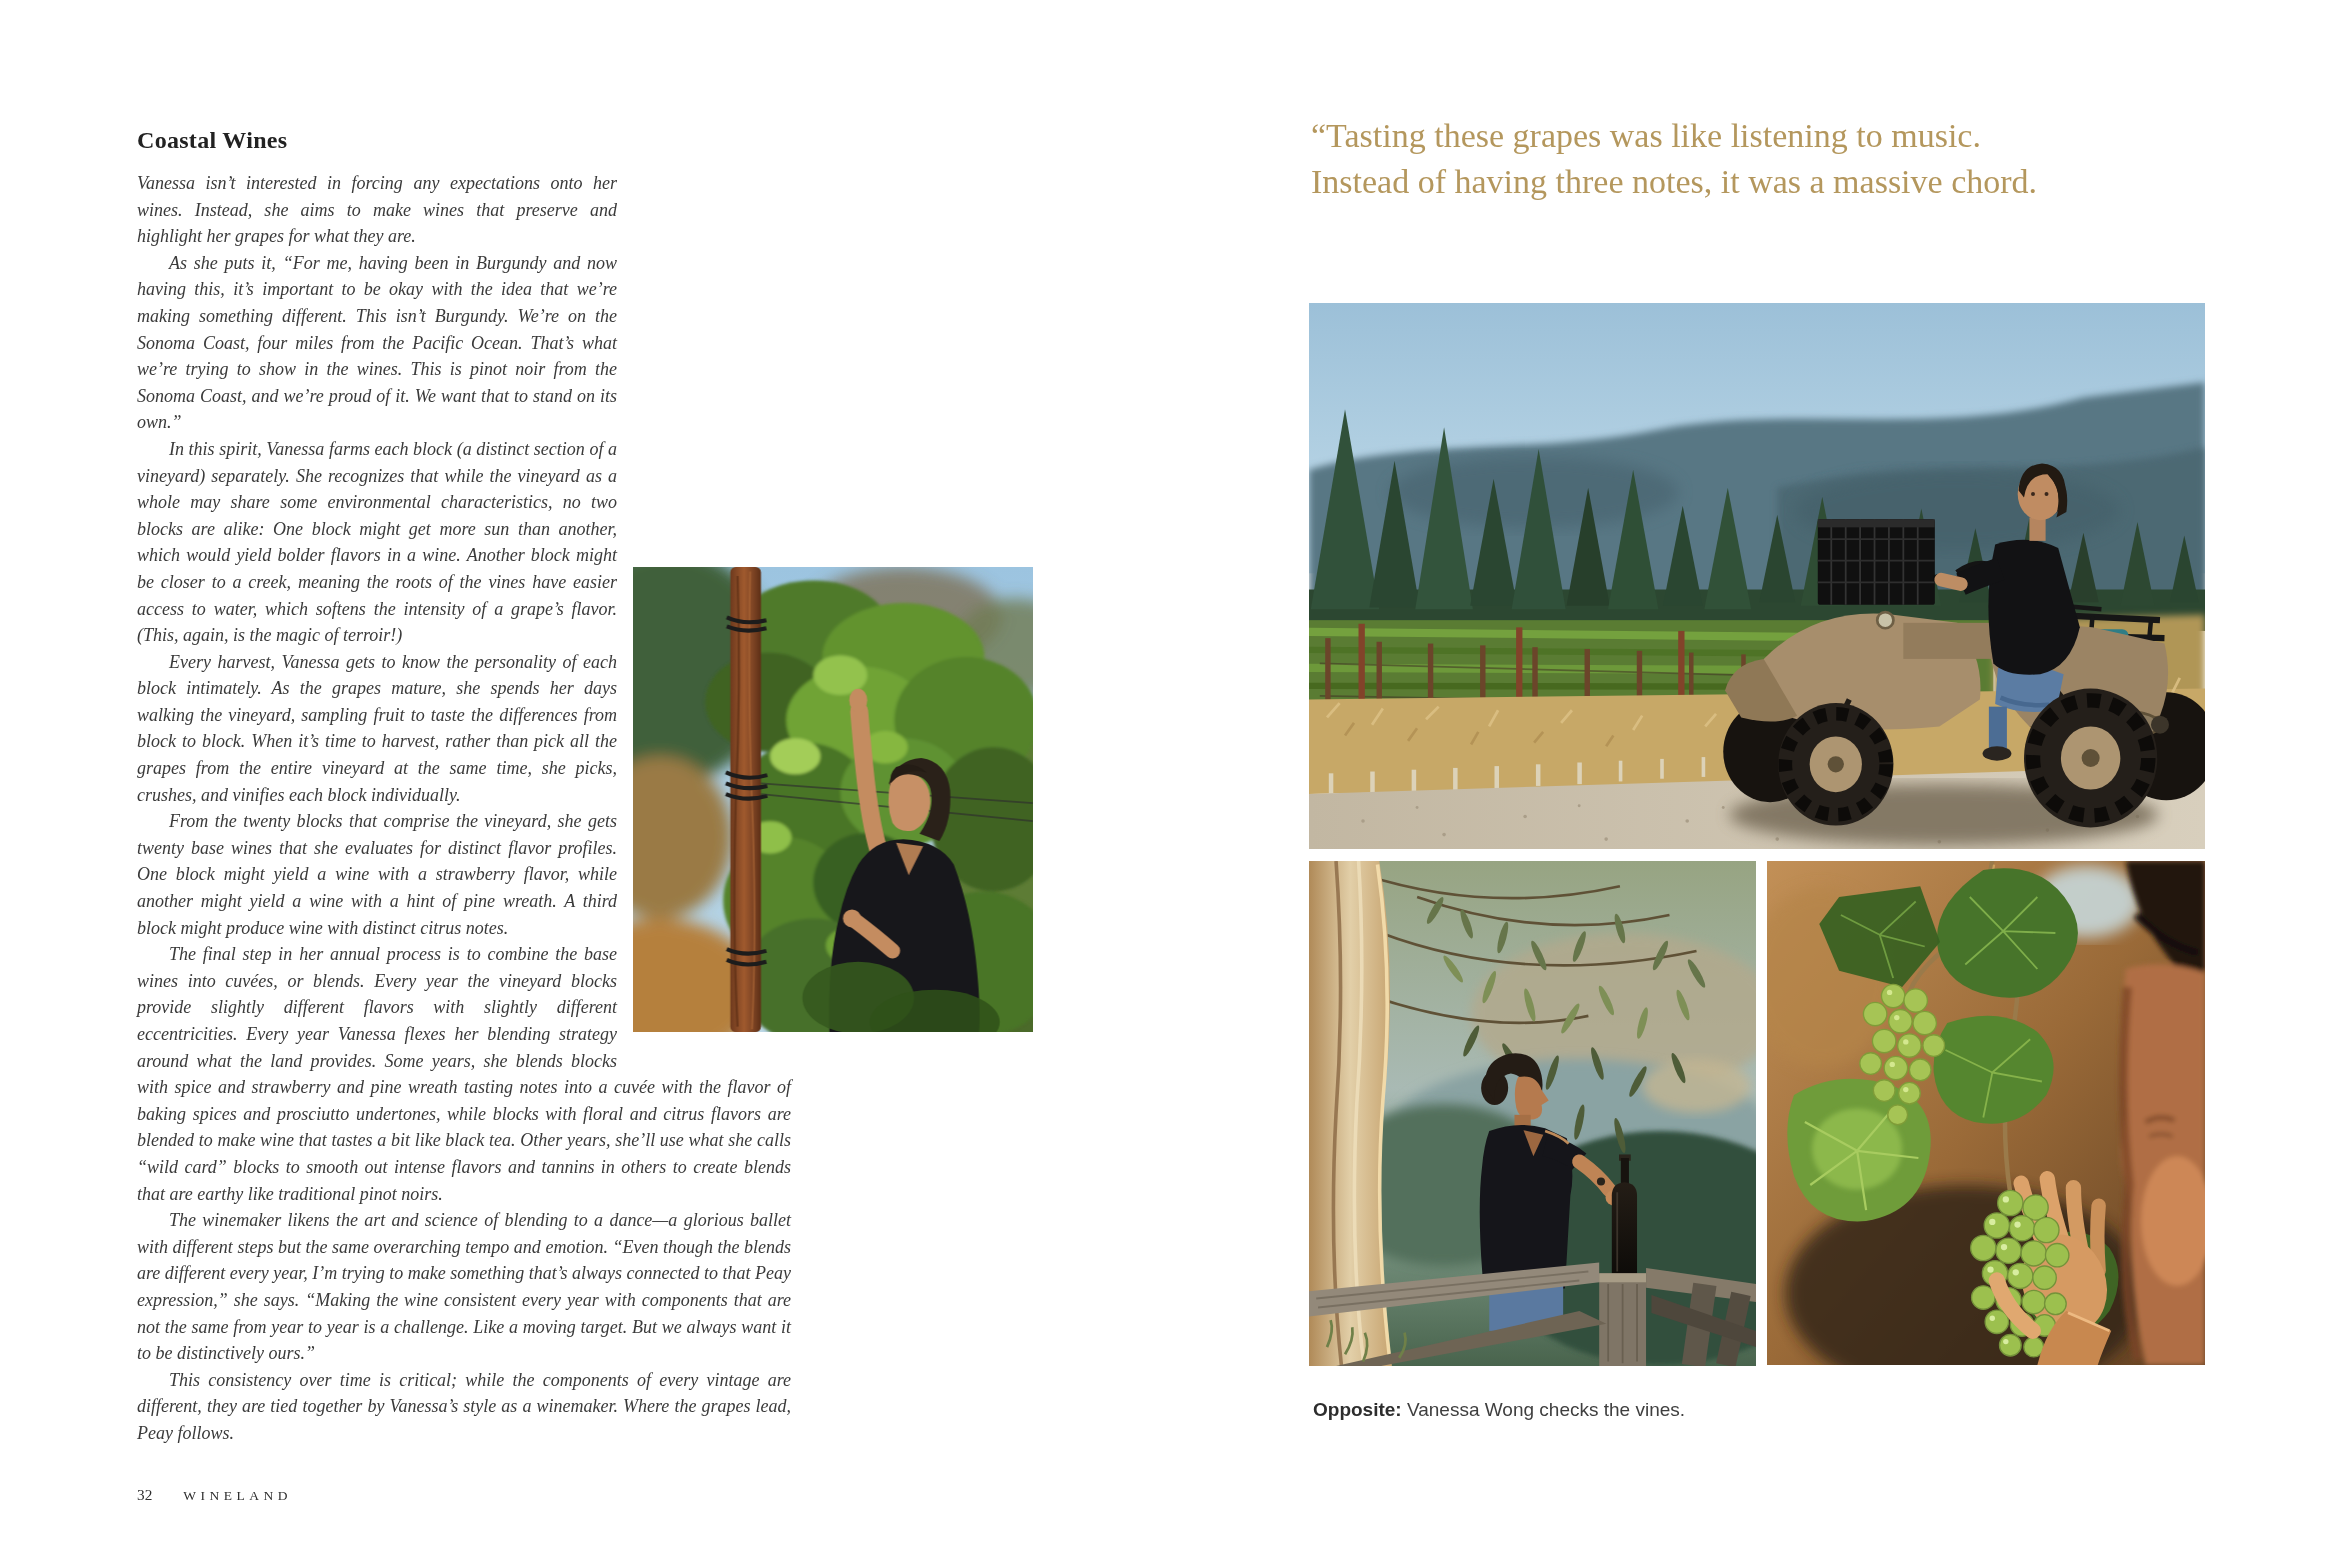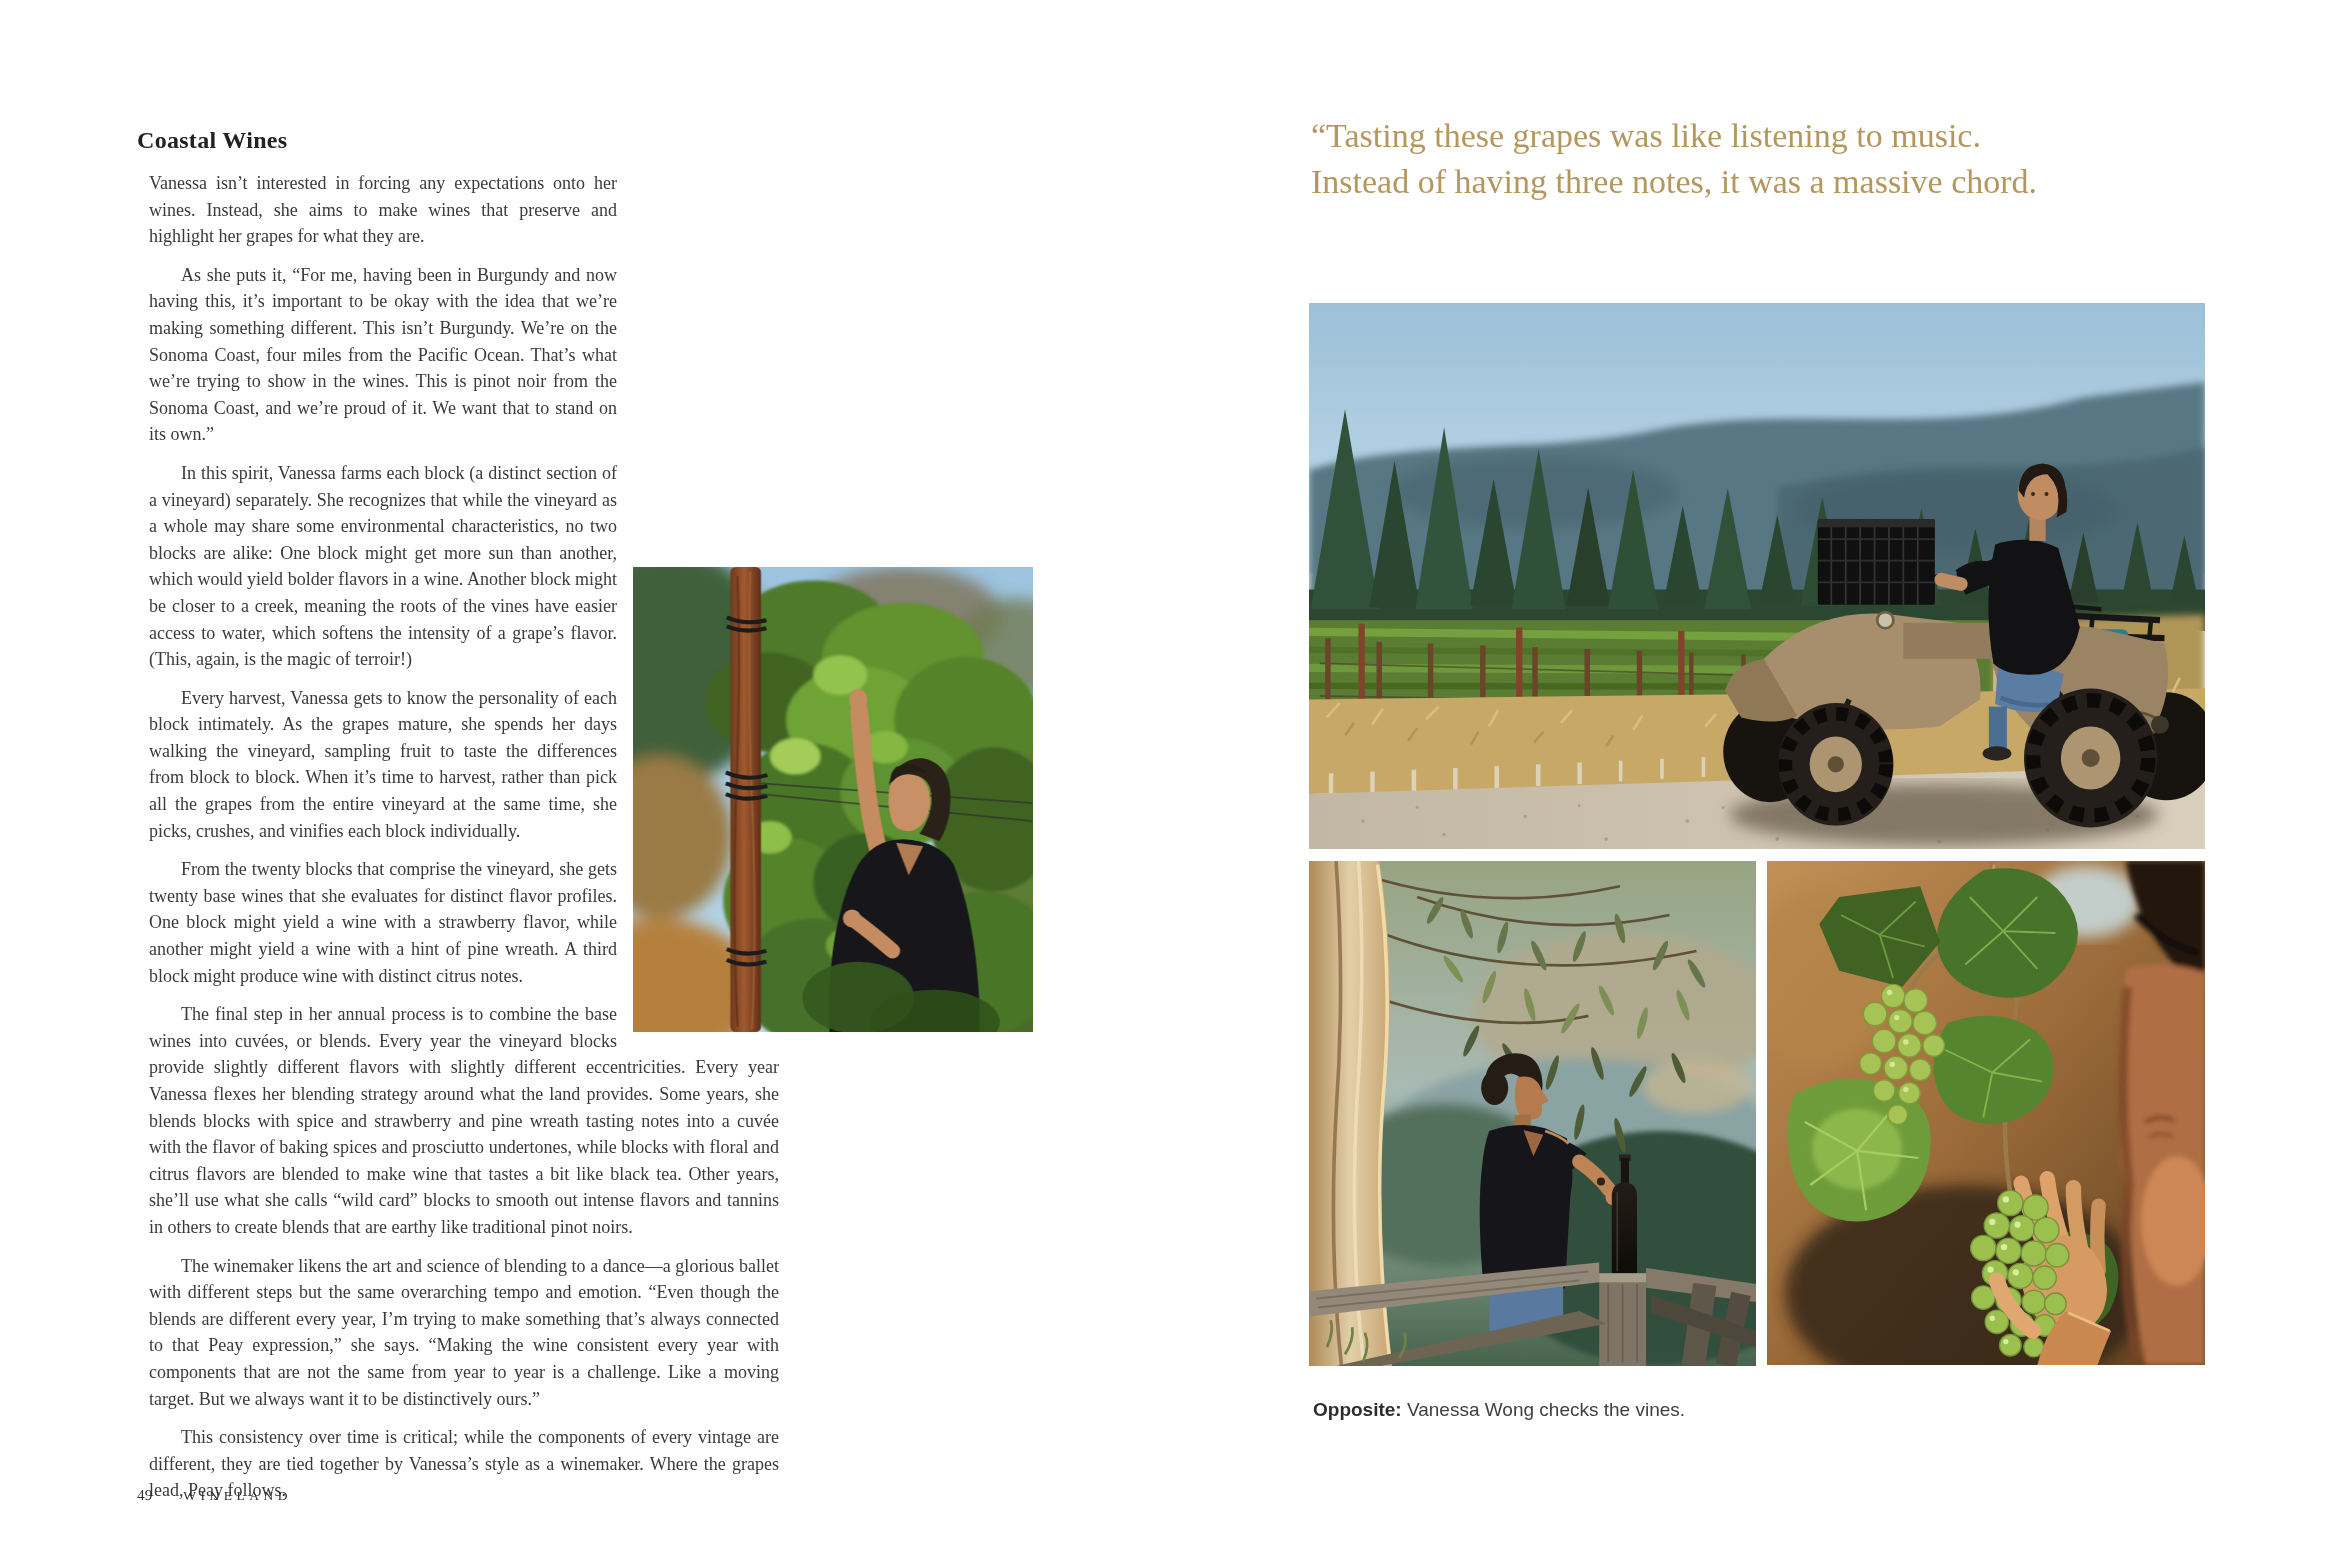--- a/index.html
+++ b/index.html
@@ -4,21 +4,21 @@
 <style>
   html,body{margin:0;padding:0;}
   body{
     width:2342px;height:1561px;position:relative;background:#ffffff;
     font-family:"Liberation Serif", serif;overflow:hidden;
   }
   
   .left-col{position:absolute;left:137px;top:127px;width:654px;}
   .heading{font-size:24px;font-weight:bold;color:#222;margin:0 0 16px 0;letter-spacing:0.3px;}
   .copy{font-size:18px;line-height:26.6px;color:#3a3a3a;text-align:justify;}
-  .copy p{margin:12px;text-indent:32px;}
+  .copy p{margin:0;text-indent:32px;font-style:italic;}
   .copy p.first{text-indent:0;}
   .wrap-spacer{float:right;width:174px;height:465px;margin:400px 0 16px 0;}
   .photo-inset{position:absolute;left:496px;top:440px;width:400px;height:465px;}
   .photo-inset svg{display:block;width:100%;height:100%;}
   .folio{position:absolute;left:137px;top:1486px;display:flex;align-items:baseline;gap:31px;color:#2e2e2e;}
   .folio .num{font-size:15.3px;}
   .folio .mag{font-size:13.5px;letter-spacing:4.5px;}
   
   .pull-quote{position:absolute;left:1311px;top:113px;width:973px;
     font-size:34px;line-height:46px;color:#b4975d;font-weight:normal;}
@@ -120,21 +120,21 @@
         <path d="M288,426 C270,410 254,398 246,392" stroke="#c48c60" stroke-width="17" stroke-linecap="round" fill="none"></path>
         <circle cx="243" cy="390" r="10" fill="#c48c60"></circle>
       </g>
       <ellipse cx="250" cy="478" rx="62" ry="40" fill="#35591e" opacity=".9"></ellipse>
       <ellipse cx="335" cy="505" rx="72" ry="36" fill="#2f5119" opacity=".85"></ellipse>
     </svg>
   </div>
 </div>
 
 <div class="folio">
-  <span class="num">49</span>
+  <span class="num">32</span>
   <span class="mag">WINELAND</span>
 </div>
 
 <div class="pull-quote">
   <span>“Tasting these grapes was like listening to music.</span>
   <span>Instead of having three notes, it was a massive chord.</span>
 </div>
 
 <div class="photo photo-top">
   <svg viewBox="0 0 995 606" preserveAspectRatio="none">

